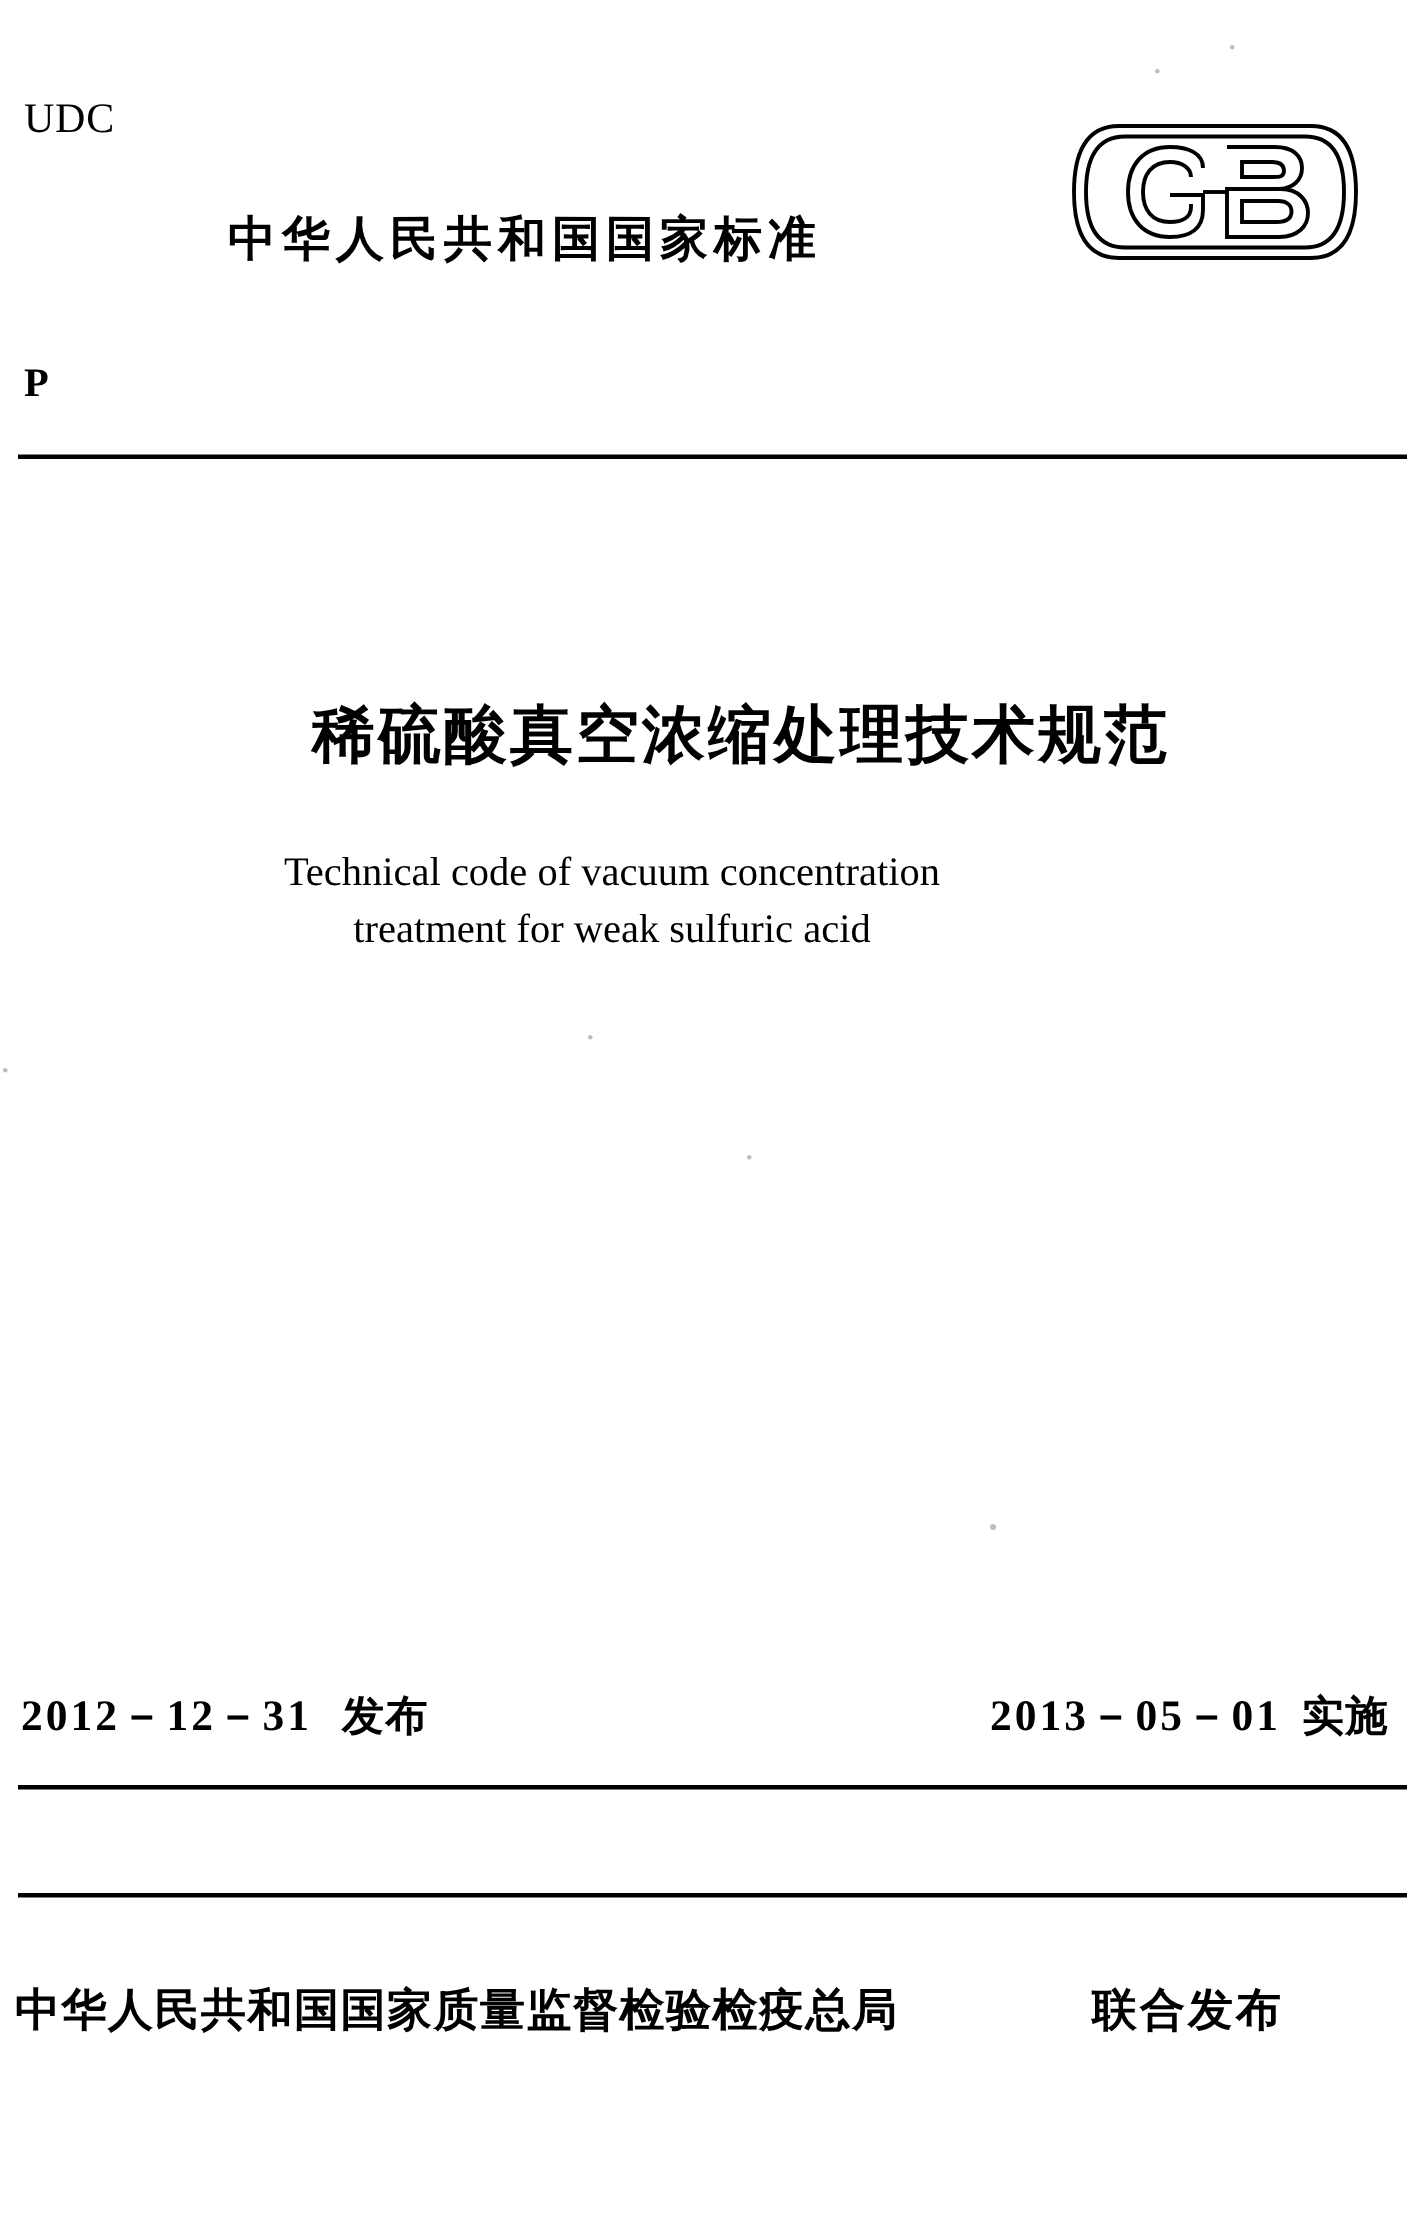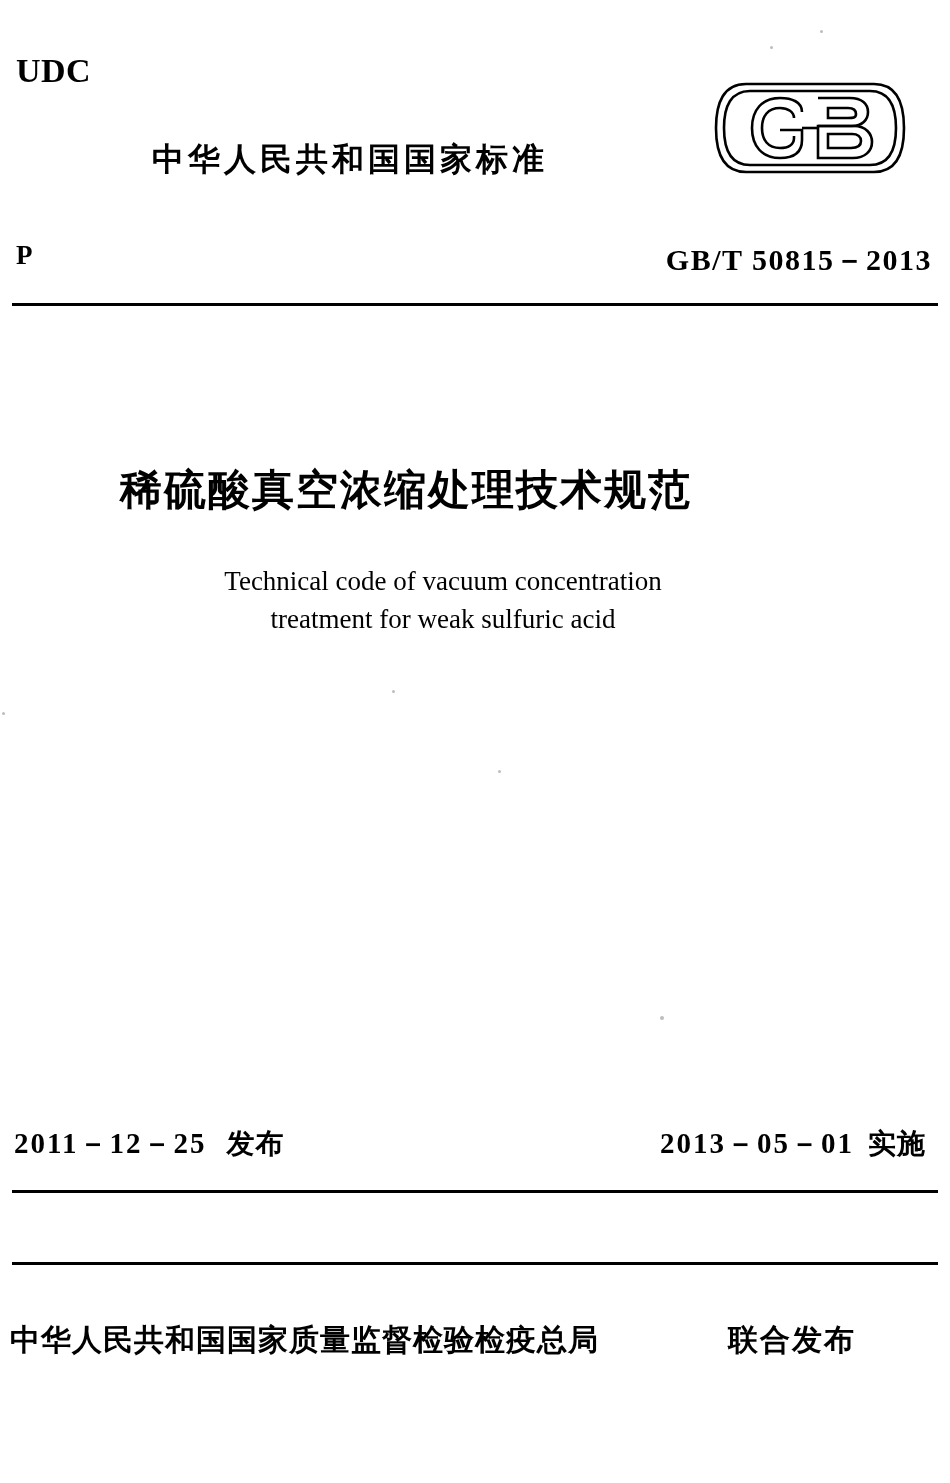--- a/index.html
+++ b/index.html
@@ -21,24 +21,24 @@
     left: 0;
     top: 0;
     width: 950px;
     height: 1483px;
   }
 
   
   .udc {
     position: absolute;
     left: 16px;
-    top: 52px;
-    font-family: "Liberation Serif", serif;
-    font-weight: bold;
-    font-size: 34px;
+    top: 64px;
+    font-family: "Liberation Serif", serif;
+    font-weight: normal;
+    font-size: 28px;
     letter-spacing: 0.5px;
   }
 
   .national-standard {
     position: absolute;
     left: 0;
     top: 138px;
     width: 700px;
     text-align: center;
     font-family: Liberation Serif, serif;
@@ -82,40 +82,39 @@
     width: 926px;
     background: #000;
   }
   .rule-top { top: 303px; height: 3px; }
   .rule-mid { top: 1190px; height: 3px; }
   .rule-bottom { top: 1262px; height: 3px; }
 
   
   .title-cn {
     position: absolute;
-    left: 16px;
+    left: 0;
     top: 462px;
     width: 780px;
-    text-align: center;
+    text-align: right;
     font-family: "DejaVu Sans", sans-serif;
     font-weight: bold;
     font-size: 42px;
     letter-spacing: 2px;
   }
 
   .title-en {
     position: absolute;
     left: 0;
     top: 562px;
     width: 816px;
     text-align: center;
     font-family: "Liberation Serif", serif;
     font-size: 27px;
     line-height: 38px;
-    margin-left: 35px;
   }
   .title-en .line2 { display: block; }
 
   
   .date-issue {
     position: absolute;
     left: 14px;
     top: 1124px;
     font-family: "Liberation Serif", serif;
     font-weight: bold;
@@ -205,34 +204,33 @@
         <path d="M108 58 L144 58 C156 58 162 66 162 74 C162 83 155 90 143 90 L108 90 Z"></path>
         <path d="M118 40 L138 40 C143 40 146 42 146 46 C146 50 143 50 138 50 L118 50 Z"></path>
         <path d="M118 66 L142 66 C148 66 151 69 151 73 C151 78 147 80 141 80 L118 80 Z"></path>
 
         <path d="M92 60 L108 60"></path>
       </g>
     </svg>
   </div>
 
   <div class="p-mark">P</div>
-  <div class="std-number">GB/T 50815－2013</div>
 
   <div class="rule rule-top"></div>
   <div class="rule rule-mid"></div>
   <div class="rule rule-bottom"></div>
 
   <div class="title-cn">稀硫酸真空浓缩处理技术规范</div>
   <div class="title-en">
     <span>Technical code of vacuum concentration</span>
     <span class="line2">treatment for weak sulfuric acid</span>
   </div>
 
   <div class="date-issue">
-    <span>2011－12－25</span><span class="cn">发布</span>
+    <span>2012－12－31</span><span class="cn">发布</span>
   </div>
   <div class="date-effective">
     <span>2013－05－01</span><span class="cn">实施</span>
   </div>
 
   <div class="publishers">
     <div class="pub-line-2">中华人民共和国国家质量监督检验检疫总局</div>
   </div>
   <div class="joint-issue">联合发布</div>
 

